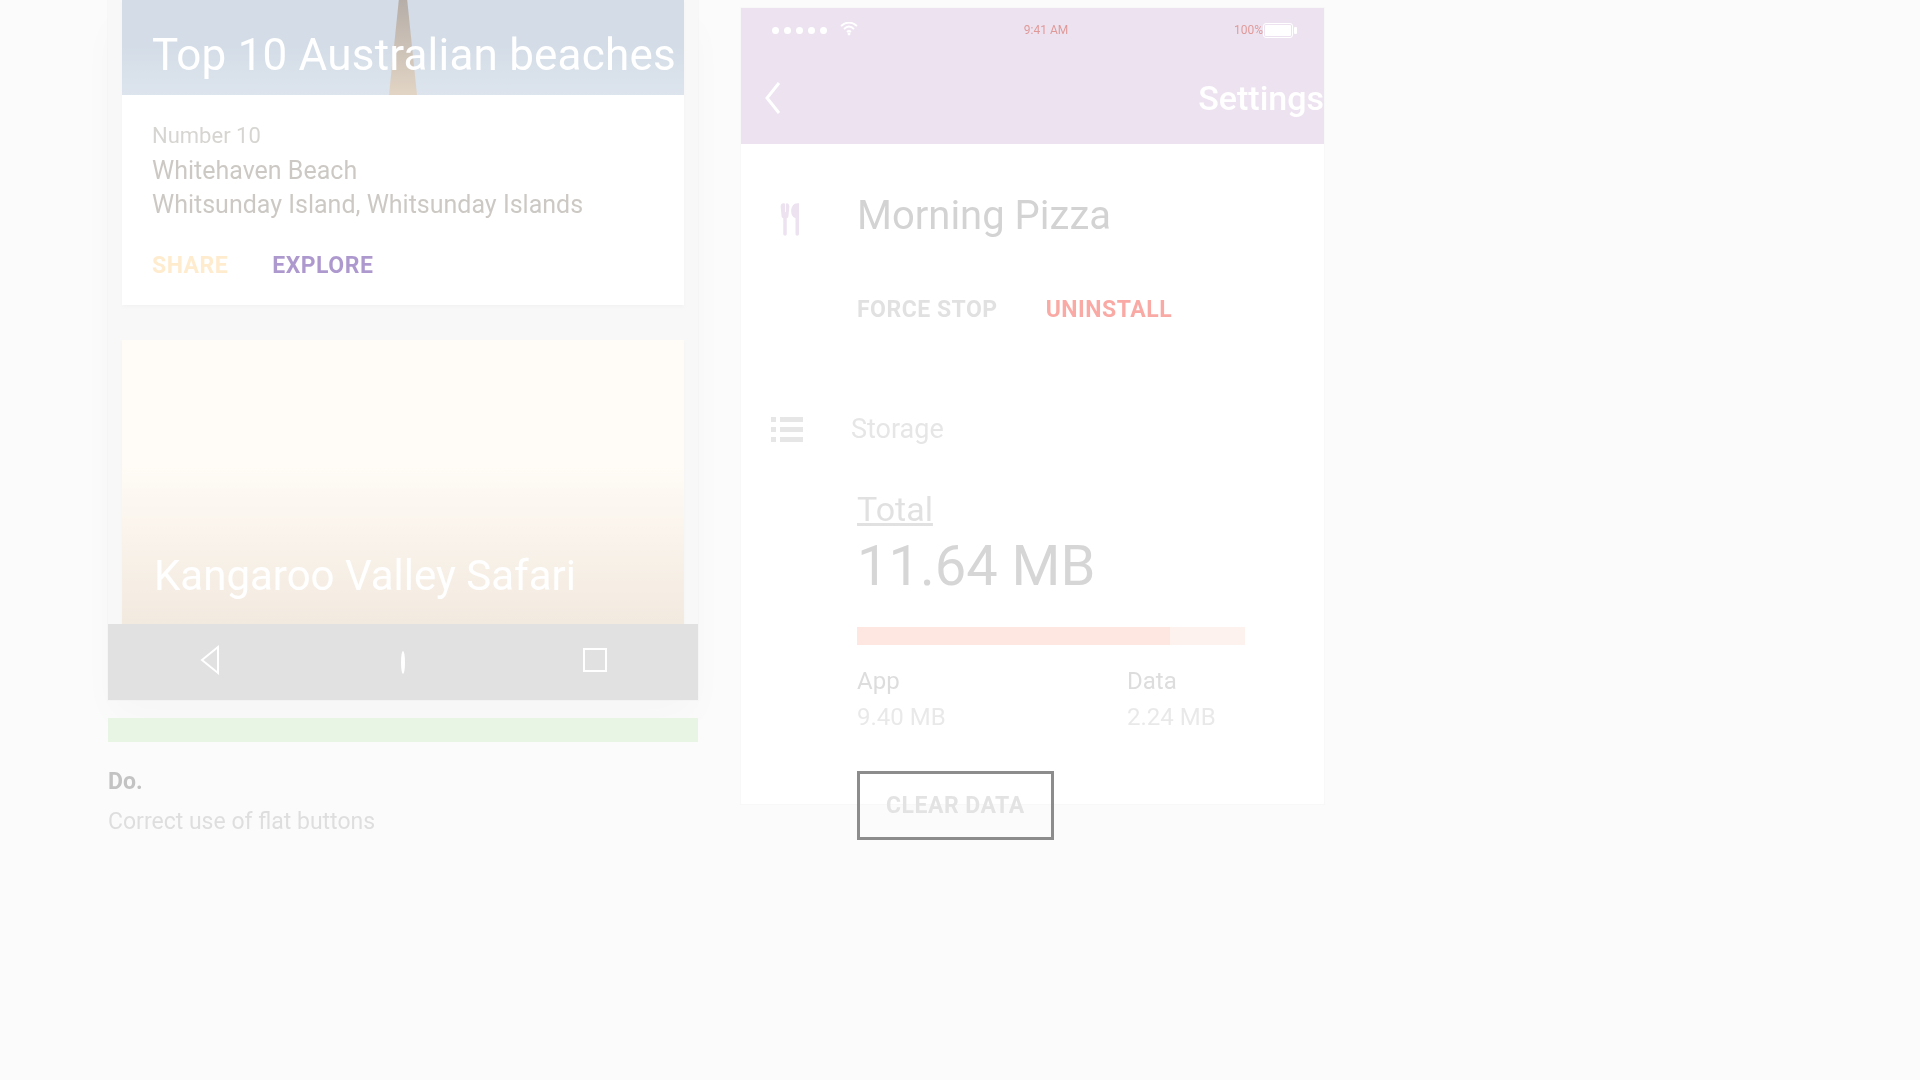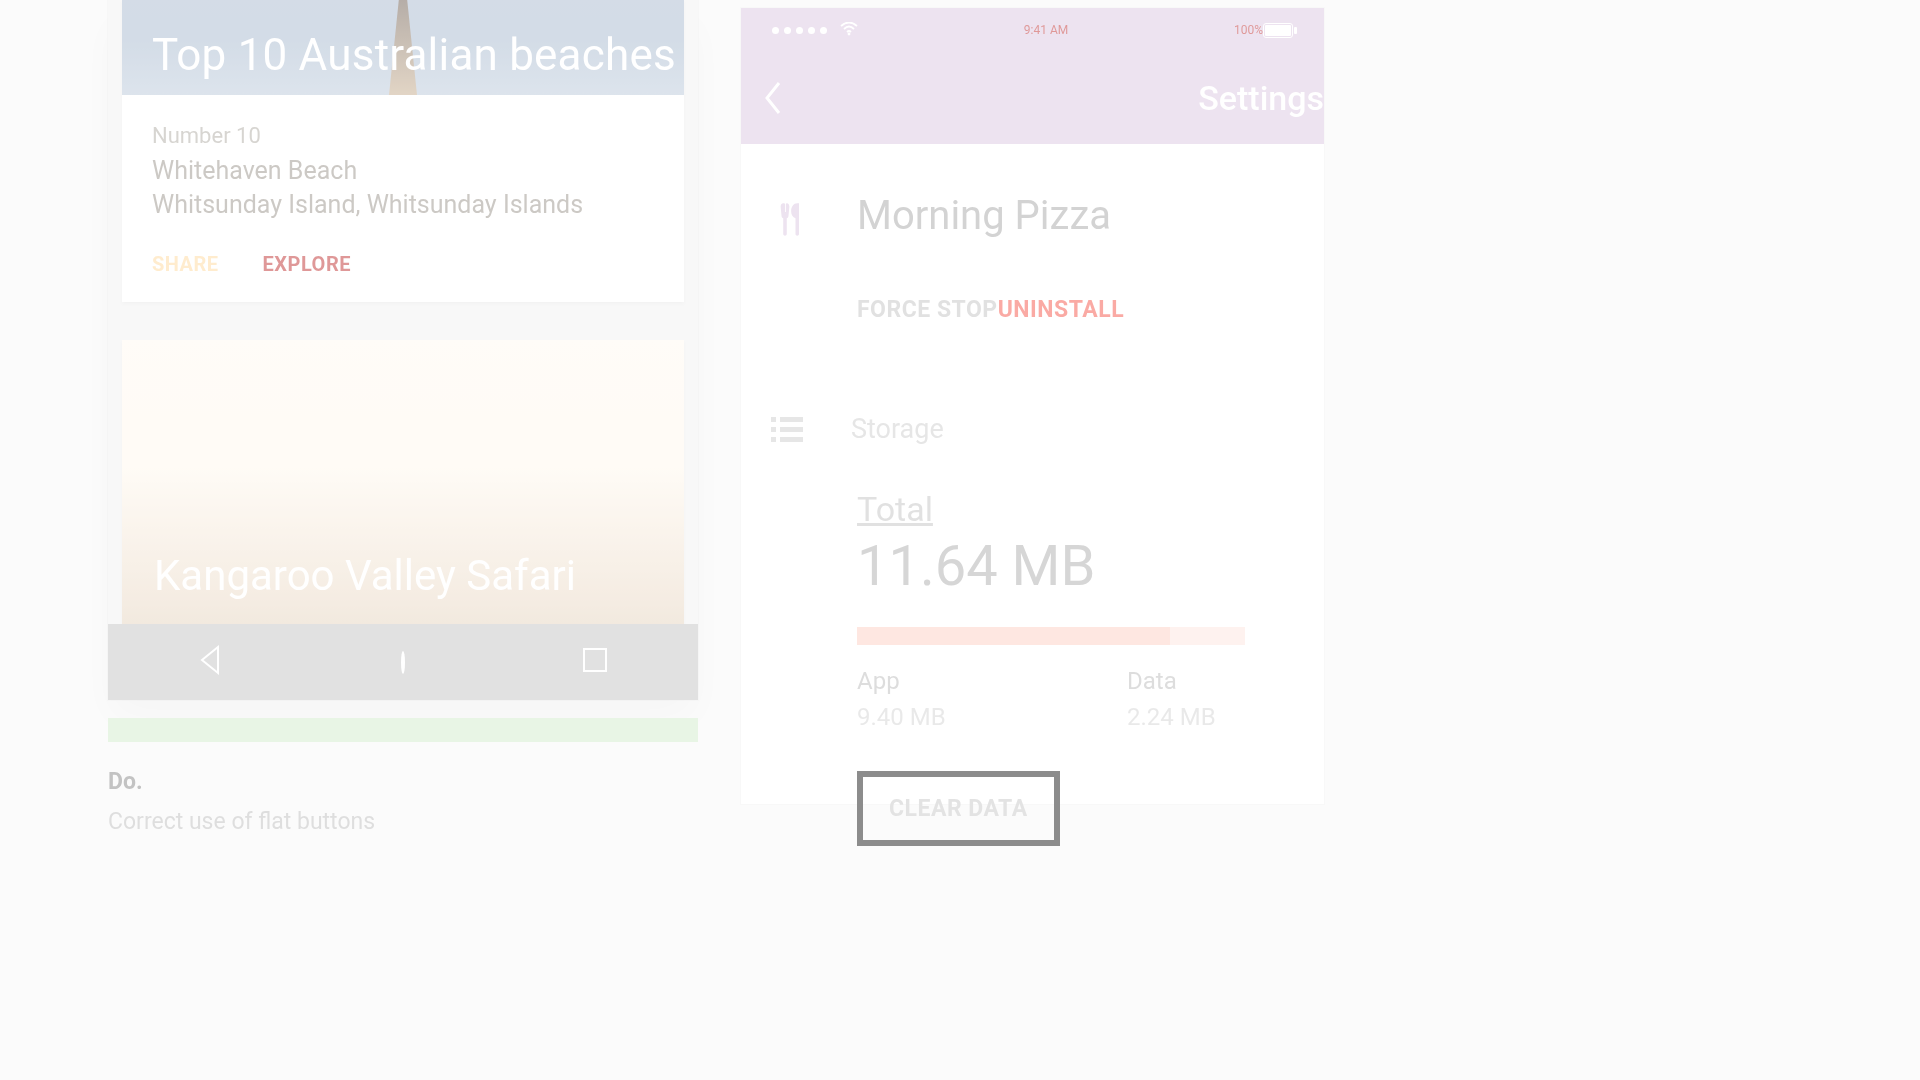--- a/index.html
+++ b/index.html
@@ -11,23 +11,23 @@
 .android{position:relative;width:590px;height:700px;background:#f0f0f0;box-shadow:0 0 0 1px rgba(0,0,0,0.03),0 20px 40px rgba(0,0,0,0.05);overflow:hidden;}
 
 .card1{position:absolute;left:14px;top:0;right:14px;background:#fff;box-shadow:0 2px 4px rgba(0,0,0,0.06);}
 .card1 .hero{height:95px;background:linear-gradient(180deg,#9fb2ca 0%,#9db1c9 40%,#b3c3d6 100%);position:relative;}
 .card1 .hero:before{content:"";position:absolute;left:50%;top:0;bottom:0;width:28px;margin-left:-14px;background:linear-gradient(180deg,#5d4b3e,#bfa27f);clip-path:polygon(35% 0,65% 0,100% 100%,0 100%);}
 .card1 .hero .title{position:absolute;left:30px;bottom:14px;color:#fff;font-size:44px;font-weight:400;letter-spacing:.2px;}
 .card1 .body{padding:28px 30px 16px;}
 .card1 .overline{color:#a6a29a;font-size:22px;margin-bottom:6px;}
 .card1 .line{color:#8f887e;font-size:25px;line-height:34px;}
 .card1 .actions{padding:14px 30px 26px 30px;}
-.card1 .btn{display:inline-block;font-weight:700;letter-spacing:.5px;font-size:20px;margin-right:40px;}
+.card1 .btn{display:inline-block;font-weight:700;letter-spacing:.5px;font-size:23px;margin-right:40px;}
 .card1 .btn.share{color:#ffd492;}
-.card1 .btn.explore{color:#b91c1c;text-align:center;}
+.card1 .btn.explore{color:#4c1d95;text-align:center;}
 
 .card2{position:absolute;left:14px;top:340px;right:14px;height:284px;background:linear-gradient(180deg,#fff8ef 0%,#fef6ea 45%,#ead8c3 88%,#e2cfb8 100%);box-shadow:0 2px 4px rgba(0,0,0,0.06);}
 .card2 .title{position:absolute;left:32px;bottom:24px;color:#fff;font-size:42px;font-weight:400;}
 
 .navbar{position:absolute;left:0;right:0;bottom:0;height:76px;background:#bdbdbd;display:flex;align-items:center;justify-content:space-around;}
 .navbar svg{width:34px;height:34px;stroke:#fff;stroke-width:2;fill:none;}
 .navbar .circ{border:2.5px solid #fff;border-radius:50%;width:28px;height:28px;}
 
 .greenbar{position:absolute;left:108px;top:718px;width:590px;height:24px;background:#cce8c5;}
 .caption1{position:absolute;left:108px;top:768px;font-size:23px;color:#7a7a7a;font-weight:bold;}
@@ -46,42 +46,42 @@
 
 .ios .navtitle{height:92px;background:#d7c0dd;color:#fff;display:flex;align-items:center;justify-content:flex-end;position:relative;font-size:34px;font-weight:500;}
 .ios .back{position:absolute;left:20px;top:28px;}
 .ios .back svg{width:24px;height:36px;stroke:#fff;stroke-width:3;fill:none;}
 
 .ios .content{padding:0 30px;}
 .ios .appsec{display:flex;align-items:flex-start;padding:48px 0 0;}
 .ios .utensil{width:42px;height:42px;margin-top:6px;margin-right:44px;}
 .ios .utensil svg{fill:#d7c0dd;}
 .ios .appname{font-size:40px;color:#9e9e9e;font-weight:400;}
-.ios .appbtns{margin-top:56px;margin-left:86px;display:flex;}
+.ios .appbtns{margin-top:56px;margin-left:86px;display:flex;gap:48px;}
 .ios .flatbtn{font-weight:700;letter-spacing:.5px;font-size:23px;}
 .ios .flatbtn.force{color:#bdbdbd;}
 .ios .flatbtn.uninstall{color:#f44336;}
 
 .ios .storage-sec{padding-top:90px;display:flex;align-items:flex-start;}
 .ios .listicon{width:32px;height:26px;margin-top:4px;margin-right:48px;}
 .ios .listicon .row{height:5px;margin-bottom:5px;display:flex;gap:4px;}
 .ios .listicon .sq{width:5px;height:5px;background:#c7c7c7;}
 .ios .listicon .ln{flex:1;height:5px;background:#c7c7c7;}
 .ios .storage-label{font-size:27px;color:#c8c8c8;}
 .ios .totals{margin-left:86px;margin-top:44px;}
 .ios .total-lbl{font-size:34px;color:#bdbdbd;text-decoration:underline;}
 .ios .total-val{font-size:56px;color:#a5a5a5;margin-top:4px;}
 .ios .bar{margin-left:86px;margin-top:28px;height:18px;width:388px;background:#fde3dc;display:flex;}
 .ios .bar .app{background:#fcc9bc;}
 .ios .split{margin-left:86px;margin-top:22px;display:flex;width:388px;}
 .ios .split .col{flex:0 0 270px;}
 .ios .split .col2{flex:1;}
 .ios .split .lbl{font-size:24px;color:#b3b3b3;}
 .ios .split .val{font-size:24px;color:#cfcfcf;margin-top:8px;}
-.ios .clearbtn{margin-left:86px;margin-top:40px;display:inline-block;border:6px solid #000000;padding:18px 26px;font-size:23px;font-weight:700;letter-spacing:.5px;color:#c2c2c2;}
+.ios .clearbtn{margin-left:86px;margin-top:40px;display:inline-block;border:3px solid #000000;padding:18px 26px;font-size:23px;font-weight:700;letter-spacing:.5px;color:#c2c2c2;}
 </style>
 </head>
 <body>
 
 <div class="android-wrap">
   <div class="android">
 
     <div class="card1">
       <div class="hero">
         <div class="title">Top 10 Australian beaches</div>

